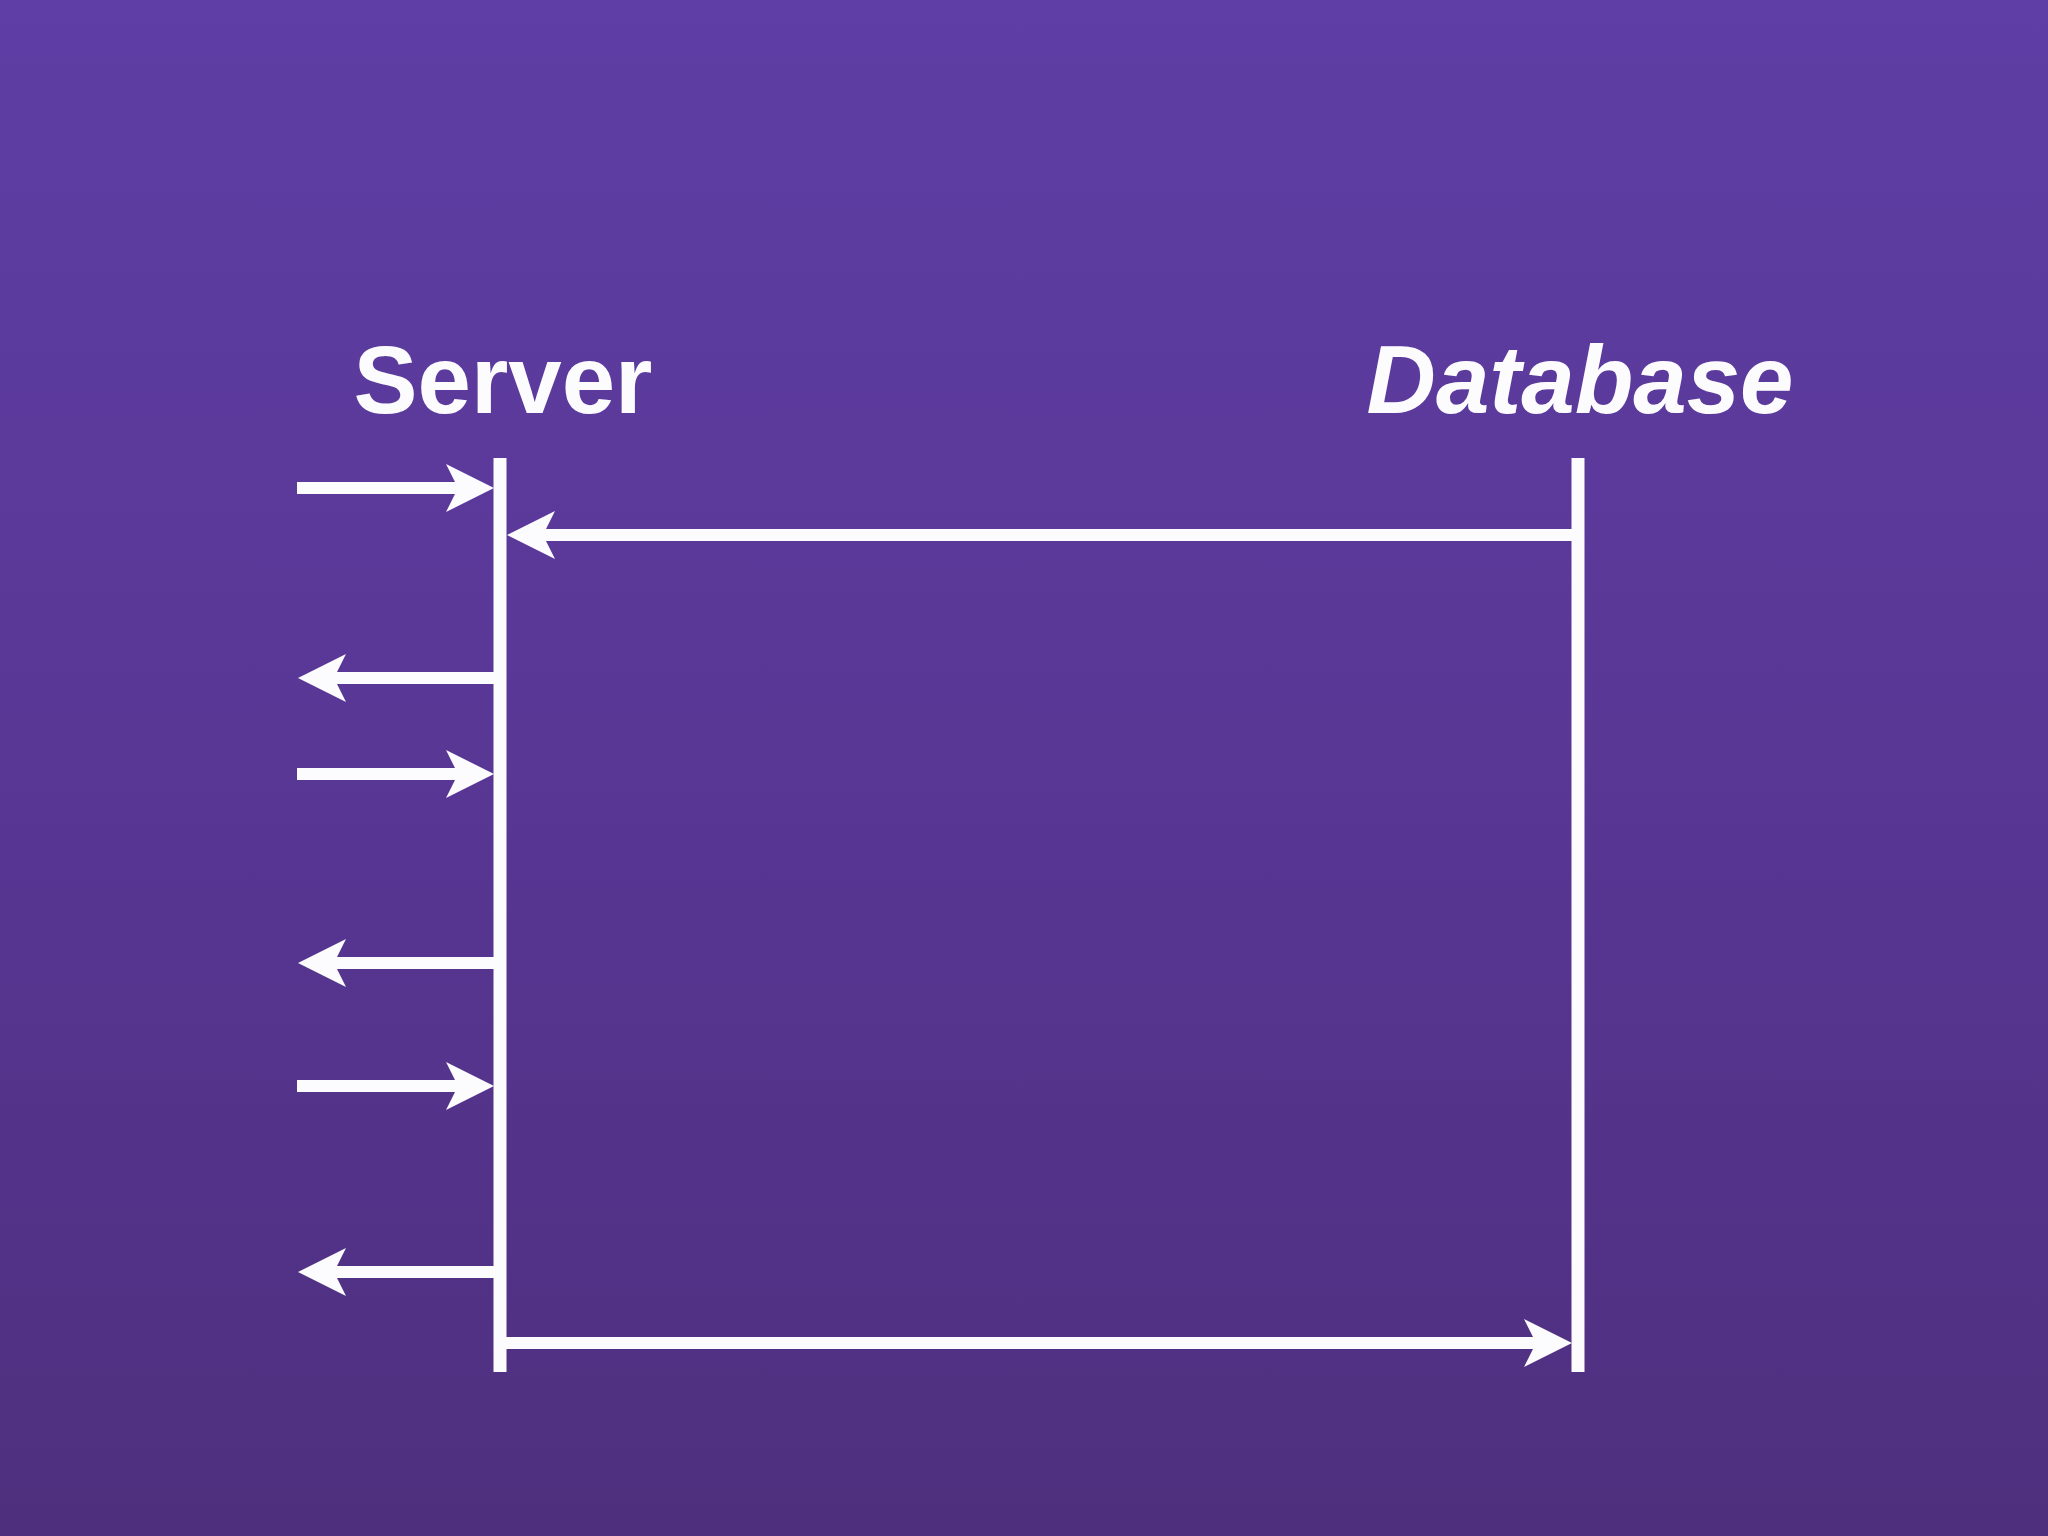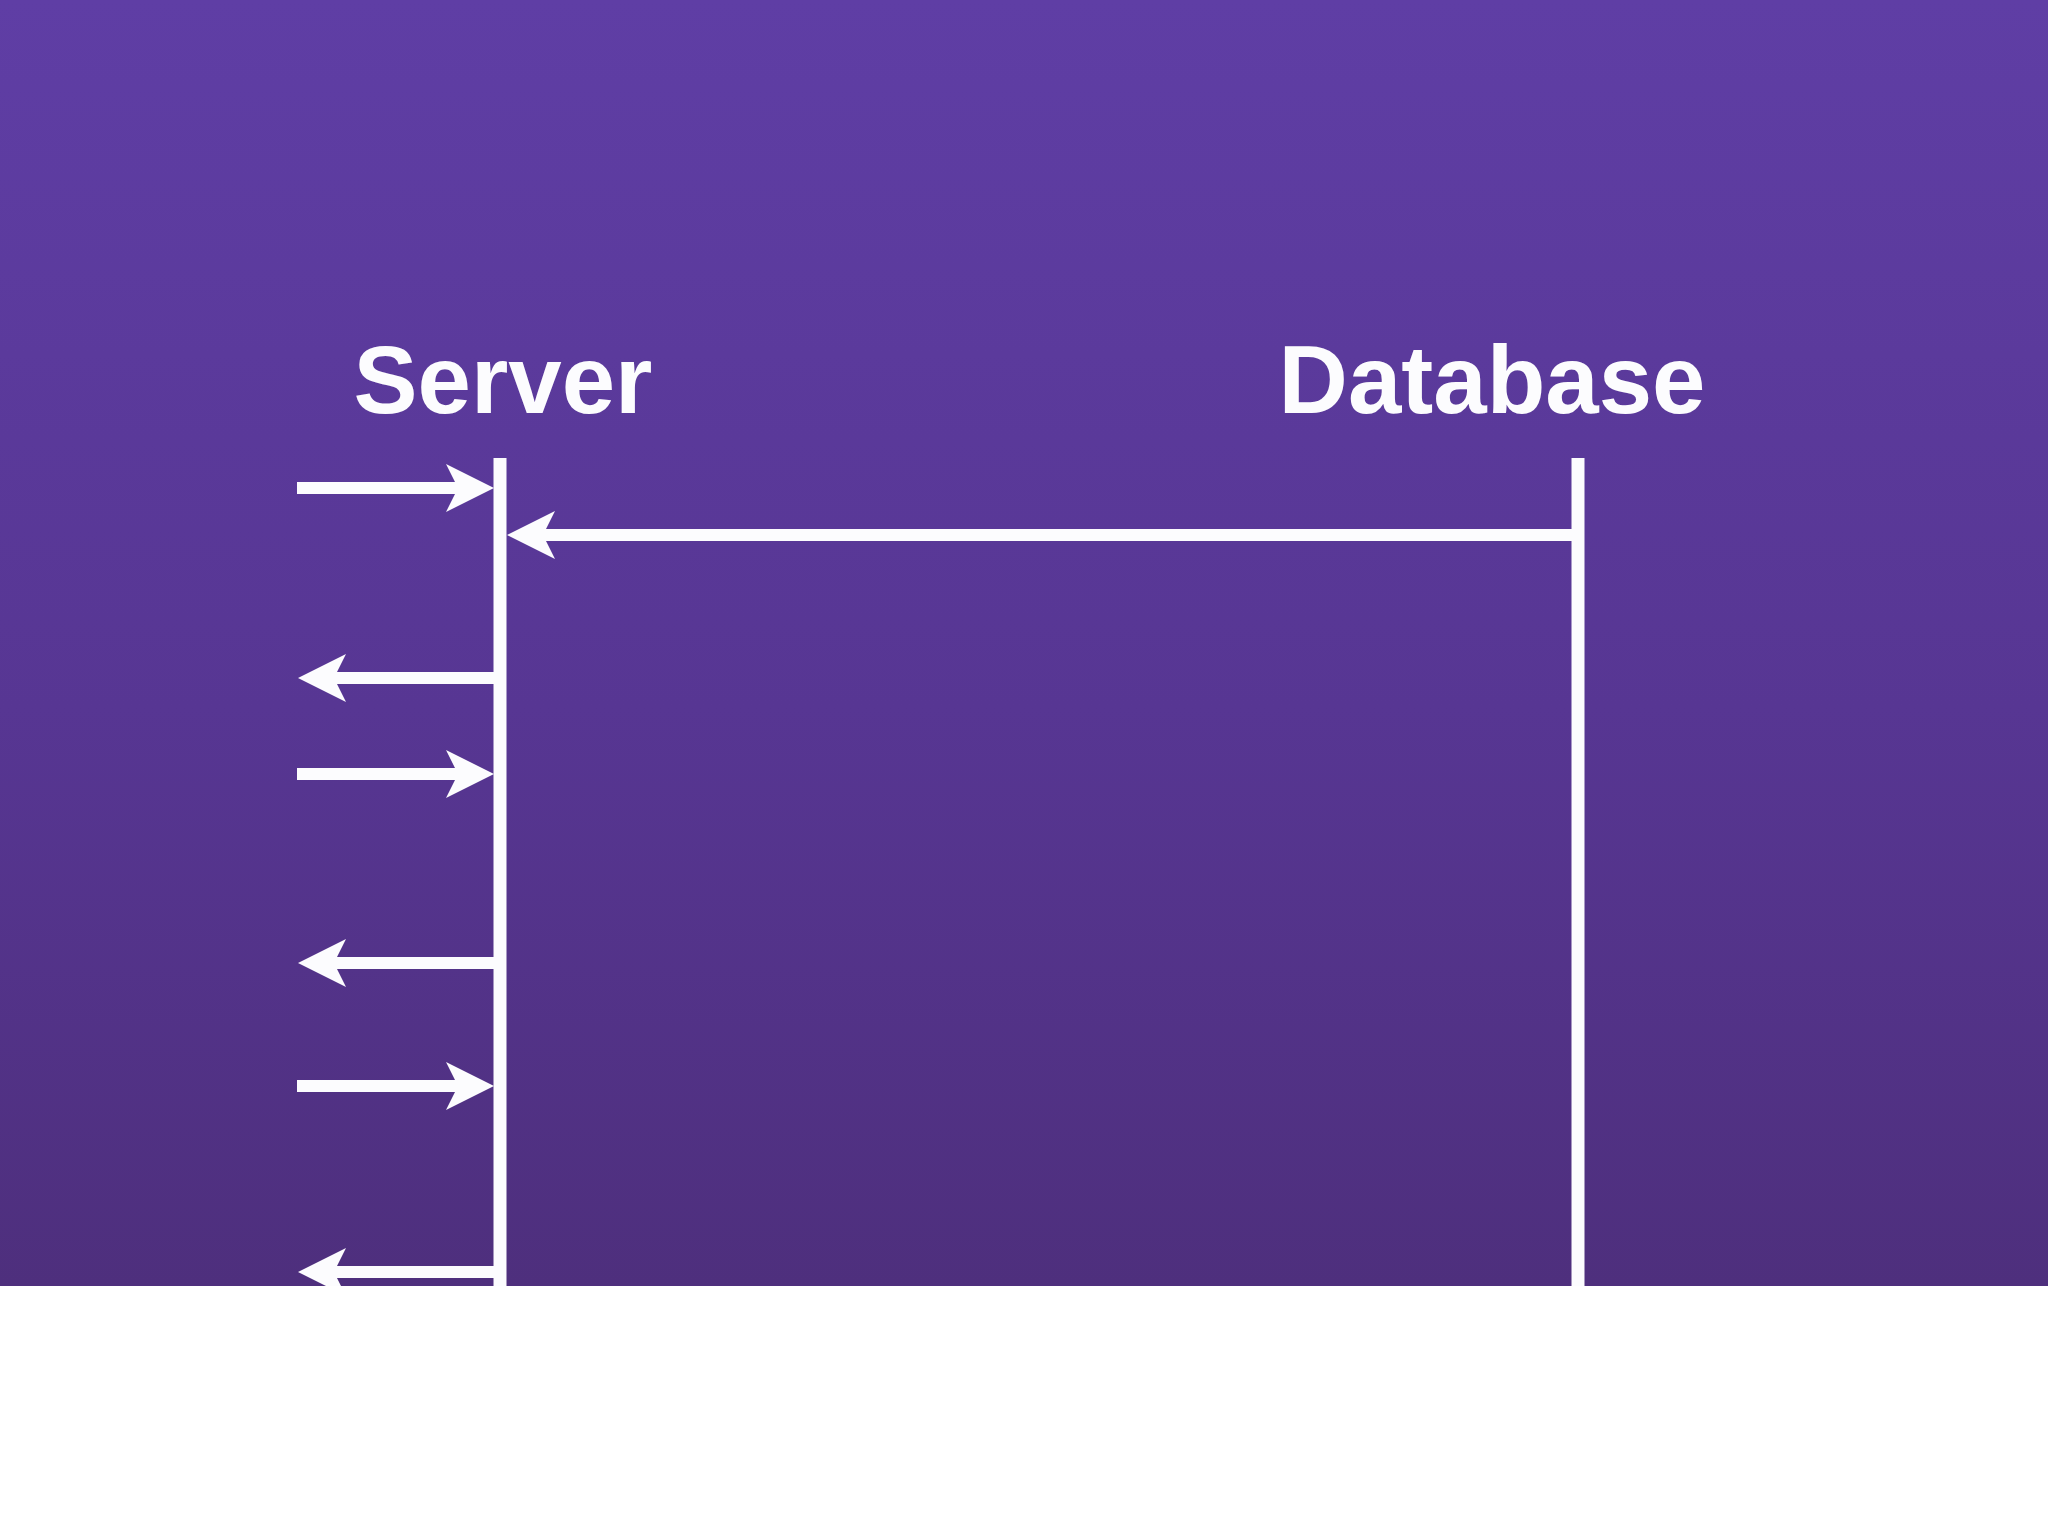--- a/index.html
+++ b/index.html
@@ -2,21 +2,21 @@
 <html style="--bg-top: #5F3EA5; --bg-mid: #573693; --bg-bottom: #4E2F7D; --ink: #FCFCFE;"><head>
 <meta charset="utf-8">
 <style>
   html, body {
     margin: 0;
     padding: 0;
   }
   .canvas {
     position: relative;
     width: 2048px;
-    height: 1286px;
+    height: 1536px;
     overflow: hidden;
     background: linear-gradient(180deg,
       var(--bg-top, #5f3ea5) 0%,
       var(--bg-mid, #573693) 55%,
       var(--bg-bottom, #4e2f7d) 100%);
     font-family: "Liberation Sans", sans-serif;
   }
   .diagram-svg {
     position: absolute;
     left: 0;
@@ -69,15 +69,15 @@
         <polygon points="298,1272 346,1248 334,1272 346,1296" fill="#FCFCFE"></polygon>
       </g>
       <g>
         <line x1="500" y1="1343" x2="1536" y2="1343" stroke="#FCFCFE" stroke-width="12"></line>
         <polygon points="1572,1343 1524,1319 1536,1343 1524,1367" fill="#FCFCFE"></polygon>
       </g>
     </svg>
 
   <div class="label" id="label-server" style="left: 503px; top: 332px; font-size: 96px;">Server</div>
 
-  <div class="label" id="label-database" style="left: 1492px; top: 332px; font-size: 96px;">Database</div>
+  <div class="label" id="label-database" style="left: 1580px; top: 332px; font-size: 96px; font-style: italic;">Database</div>
 
 </div>
 
 </body></html>

